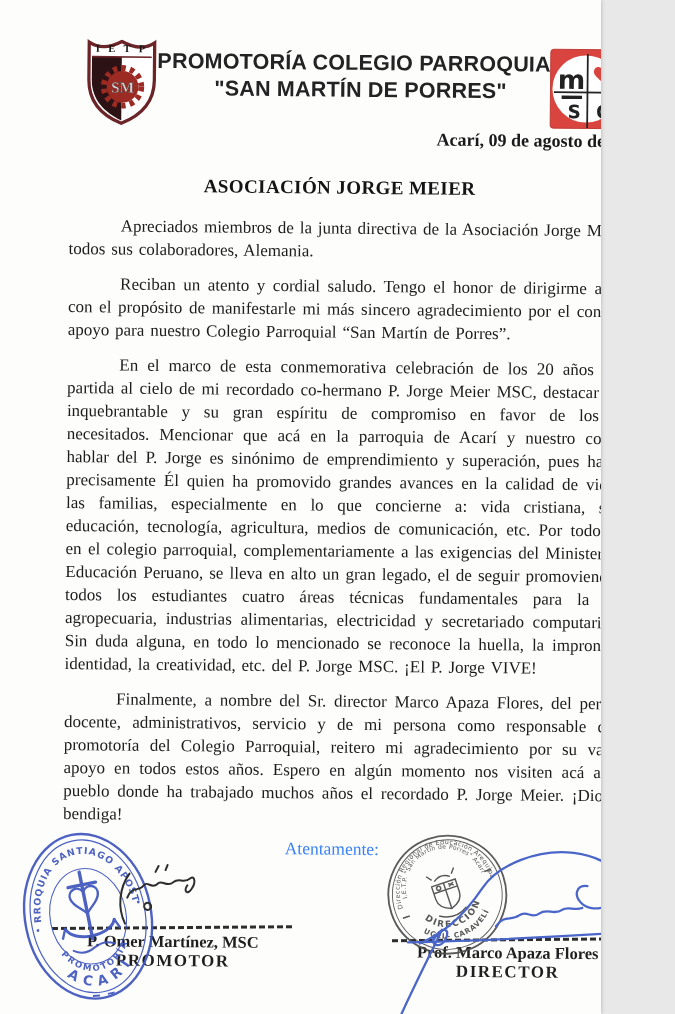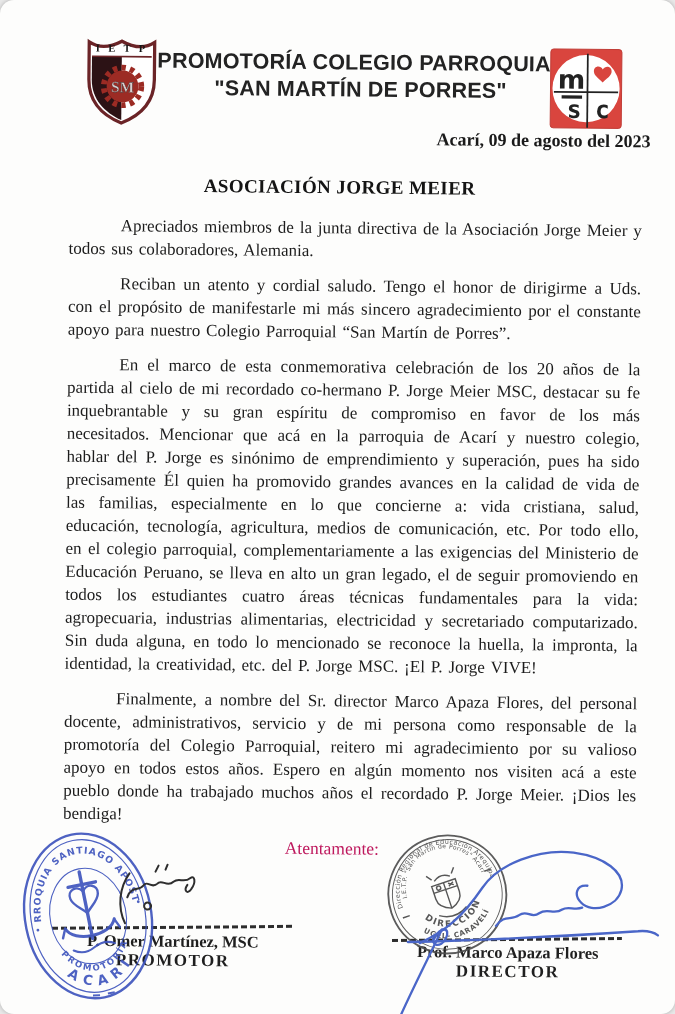--- a/index.html
+++ b/index.html
@@ -1,39 +1,38 @@
 <!DOCTYPE html>
 <html><head>
 <meta charset="utf-8">
 <style>
   html,body{margin:0;padding:0;background:#e8e8e8;}
   .page{
-    position:relative;width:675px;height:1014px;background:#fdfdfc;
+    position:relative;width:601px;height:1014px;background:#fdfdfc;
     font-family:"Liberation Serif",serif;color:#1b1b1b;overflow:hidden;
     box-shadow:0 0 4px rgba(0,0,0,.25);
-    border-radius:14px;
   }
   .tilt{position:absolute;inset:0;transform:rotate(.55deg);transform-origin:45% 40%;}
 
   
   .shield-logo{position:absolute;left:80px;top:33px;width:77px;height:95px;}
   .title-block{position:absolute;left:150px;top:49px;width:415px;text-align:center;
     font-family:"Liberation Sans",sans-serif;font-weight:bold;font-size:21.5px;
     line-height:27px;color:#232323;letter-spacing:.2px;}
   .msc-logo{position:absolute;left:546px;top:45px;width:74px;height:82px;}
   .dateline{position:absolute;left:340px;top:128px;width:308px;text-align:right;
     font-weight:bold;font-size:18px;color:#1a1a1a;}
 
   
   .recipient{position:absolute;left:0;top:176px;width:675px;text-align:center;
     font-weight:bold;font-size:19px;letter-spacing:.4px;color:#141414;}
   .body-text{position:absolute;left:67px;top:216px;width:573px;z-index:1;
     font-size:17px;line-height:23px;text-align:justify;word-spacing:1.6px;color:#1c1c1c;}
   .body-text p{margin:0 0 12px 0;text-indent:52px;}
-  .closing{position:absolute;left:289px;top:838px;font-size:17.5px;color:#be185d;z-index:2;}
+  .closing{position:absolute;left:289px;top:838px;font-size:17.5px;color:#3b82f6;z-index:2;}
 
   
   .stamp{position:absolute;z-index:3;opacity:.92;}
   .stamp-left{left:16px;top:829px;transform:rotate(-12deg);}
   .stamp-right{left:390px;top:831px;transform:rotate(-19deg);}
   .sig-svg{position:absolute;z-index:4;}
   .sig-black{left:98px;top:861px;}
   .sig-blue{left:395px;top:838px;}
   .dash-line{position:absolute;height:3px;z-index:2;
     background:repeating-linear-gradient(90deg,#2d2d2d 0 6px,transparent 6px 9px);}

